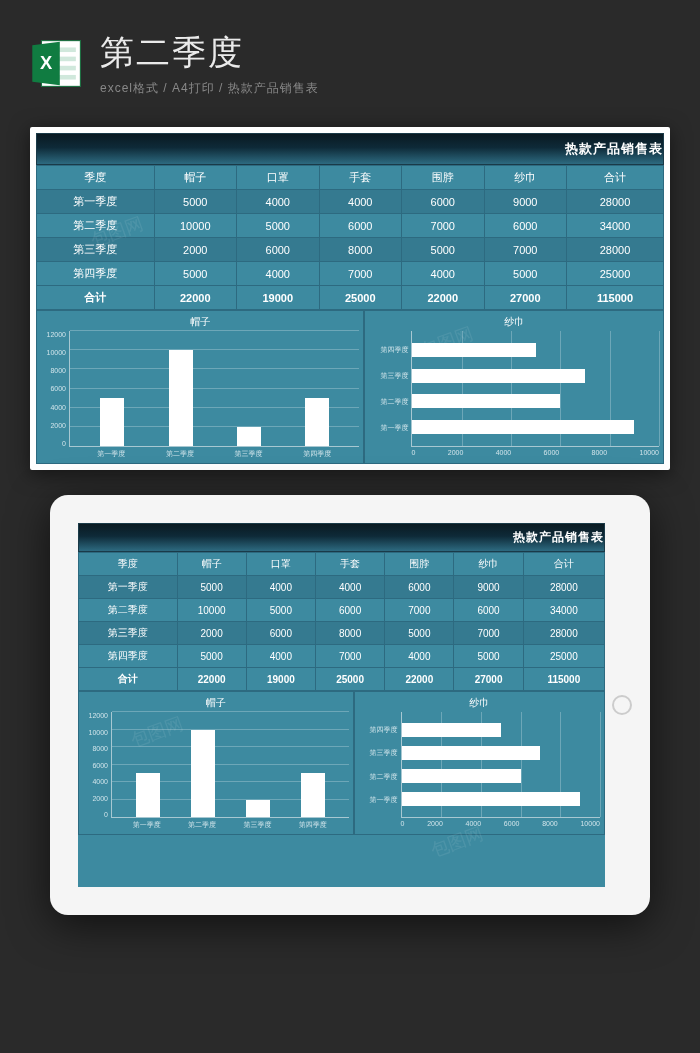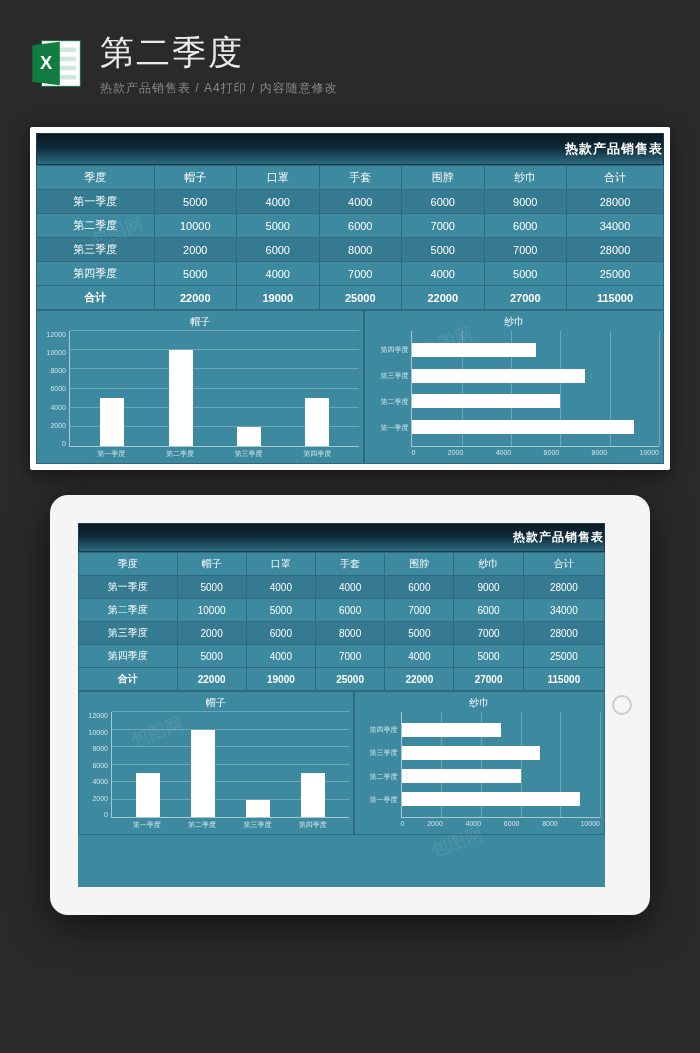--- a/index.html
+++ b/index.html
@@ -228,21 +228,21 @@
       <rect x="14" y="10" width="26" height="4" fill="#d0e8dc"></rect>
       <rect x="14" y="18" width="26" height="4" fill="#d0e8dc"></rect>
       <rect x="14" y="26" width="26" height="4" fill="#d0e8dc"></rect>
       <rect x="14" y="34" width="26" height="4" fill="#d0e8dc"></rect>
       <polygon points="2,8 26,5 26,43 2,40" fill="#107c41"></polygon>
       <text x="14" y="29" text-anchor="middle" fill="#fff" font-size="16" font-family="Arial" font-weight="bold">X</text>
     </svg>
   </div>
   <div class="header-text">
     <div class="header-title">第二季度</div>
-    <div class="header-sub">热款产品销售表 / A4打印 / 内容随意修改</div>
+    <div class="header-sub">excel格式 / A4打印 / 热款产品销售表</div>
   </div>
 </div>
 
 <div class="sheet-card">
   <div class="sheet-inner">
     <div class="sheet-title-bar">热款产品销售表</div>
     <table class="data">
       <thead>
           <tr>
             <th>季度</th>

